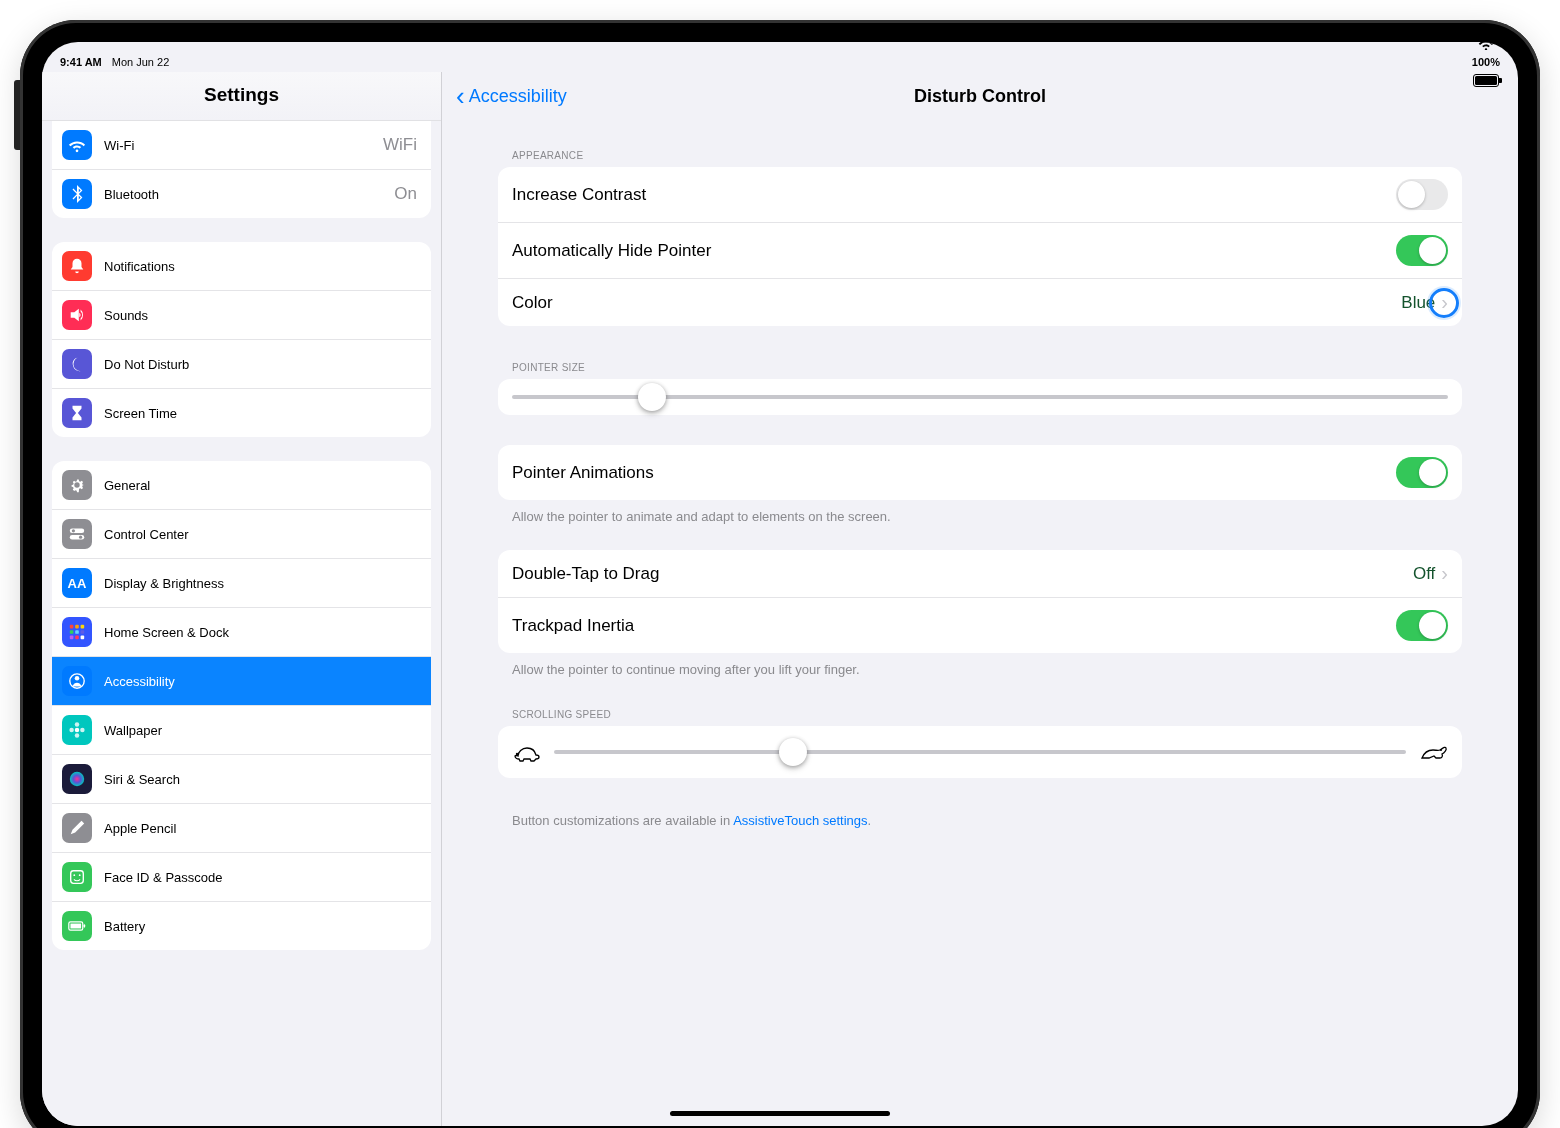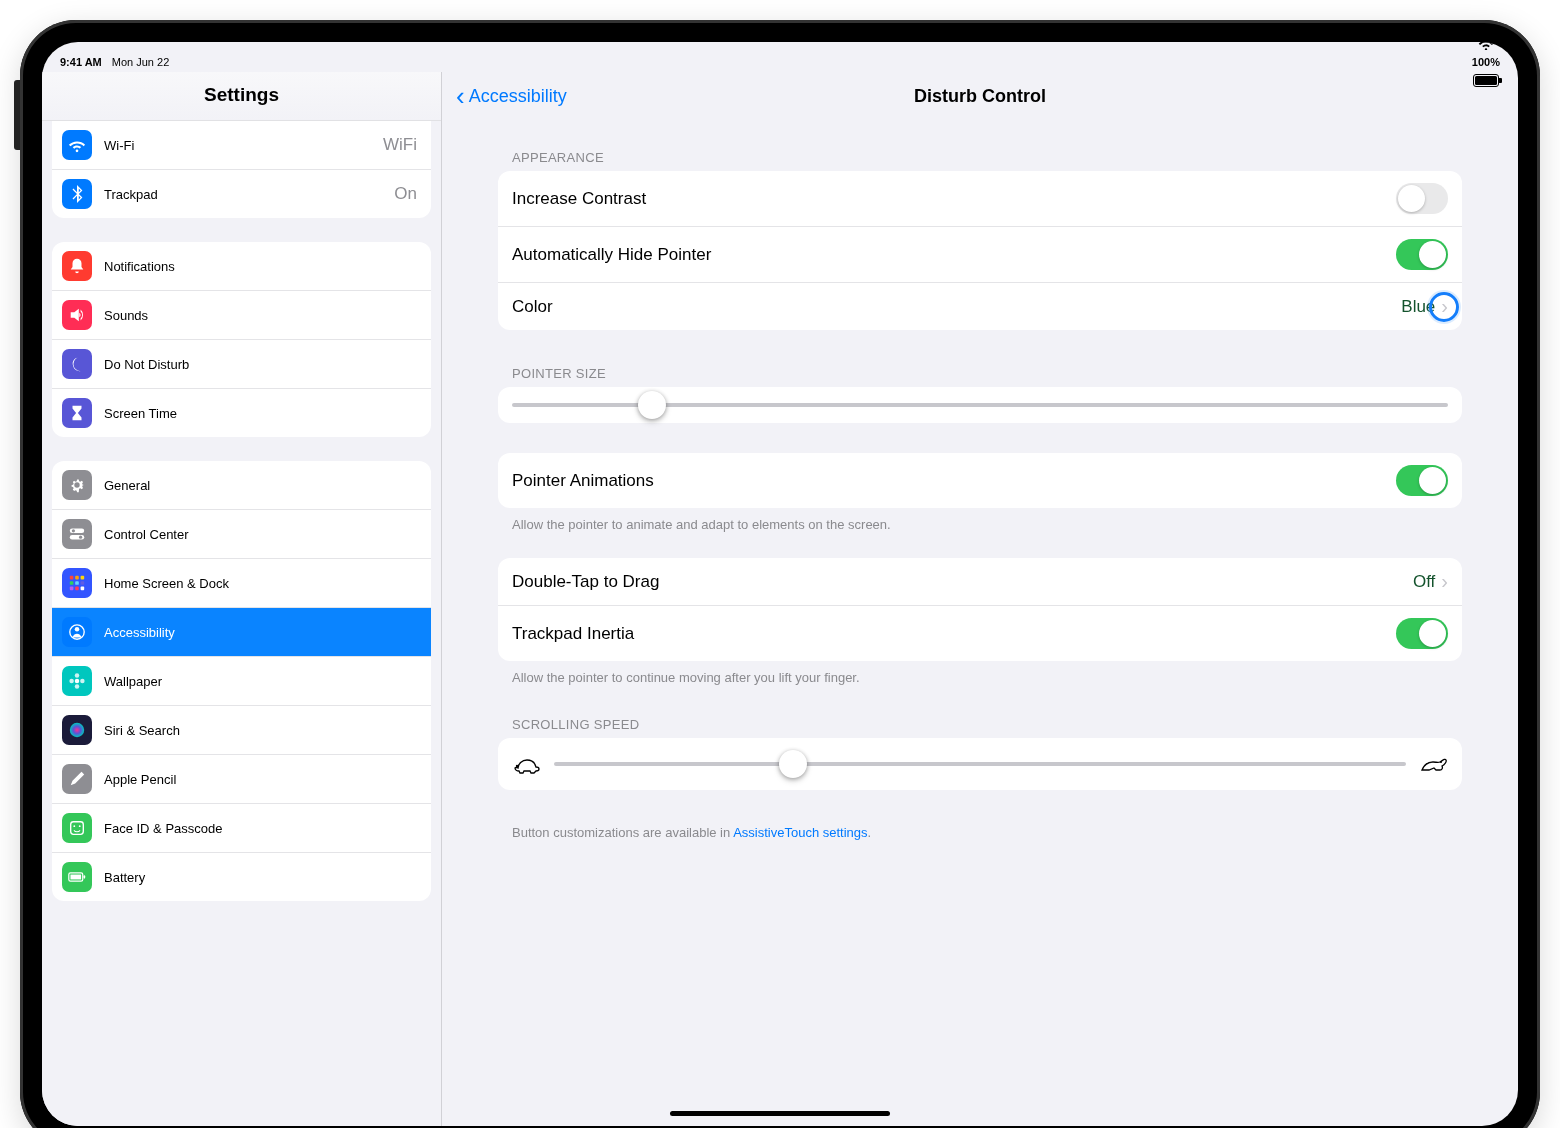--- a/index.html
+++ b/index.html
@@ -59,21 +59,21 @@
 
 .detail { flex:1; display:flex; flex-direction:column; overflow:hidden; }
 .detail-header {
   height:48px; display:flex; align-items:center; position:relative; padding:0 14px;
 }
 .back-btn { display:flex; align-items:center; color:#007aff; font-size:18px; gap:4px; cursor:pointer;}
 .back-chevron { font-size:26px; font-weight:300; line-height:0; }
 .detail-title { position:absolute; left:0; right:0; text-align:center; font-size:18px; font-weight:700; color:#000; pointer-events:none;}
 .detail-scroll { flex:1; overflow-y:auto; padding: 18px 56px 20px; }
 
-.section-label { font-size:13px; color:#8a8a8e; letter-spacing:.3px; padding: 12px 14px 6px; text-transform:uppercase; }
+.section-label { font-size:10px; color:#8a8a8e; letter-spacing:.3px; padding: 12px 14px 6px; text-transform:uppercase; }
 .card { background:#fff; border-radius:12px; overflow:hidden; }
 .drow {
   display:flex; align-items:center; padding:12px 14px; border-bottom:.5px solid #e4e4e7;
   min-height:45px;
 }
 .drow:last-child { border-bottom:none; }
 .drow-label { font-size:17px; color:#000; flex:1; }
 .drow-value { font-size:17px; color:#14532d; margin-right:6px; }
 .chev { color:#c7c7cc; font-size:20px; }
 
@@ -142,21 +142,21 @@
                 </div>
                 <div class="row-label">Wi-Fi</div>
                 <div class="row-value">WiFi</div>
               </div>
               <div class="row">
                 <div class="ico" style="background: rgb(0, 122, 255);">
                   <svg class="svg-ico" viewBox="0 0 12 20">
                     <path d="M6 0v8L2 4 1 5l5 5-5 5 1 1 4-4v8l6-6-4-4 4-4-6-6zm2 4l2 2-2 2V4zm0 8l2 2-2 2v-4z" fill="#fff"></path>
                   </svg>
                 </div>
-                <div class="row-label">Trackpad</div>
+                <div class="row-label">Bluetooth</div>
                 <div class="row-value">On</div>
               </div>
             </div>
           <div class="group" id="g2">
               <div class="row">
                 <div class="ico" style="background: rgb(255, 59, 48);">
                   <svg class="svg-ico" viewBox="0 0 20 20">
                     <path d="M10 2a5 5 0 00-5 5v4l-2 3h14l-2-3V7a5 5 0 00-5-5zm0 16a2 2 0 002-2H8a2 2 0 002 2z" fill="#fff"></path>
                   </svg>
                 </div>
@@ -199,20 +199,26 @@
               <div class="row">
                 <div class="ico" style="background: rgb(142, 142, 147);">
                   <svg class="svg-ico" viewBox="0 0 20 20">
                     <rect x="2" y="4" width="16" height="5" rx="2.5" fill="#fff"></rect>
                     <circle cx="6" cy="6.5" r="1.8" fill="#8e8e93"></circle>
                     <rect x="2" y="11" width="16" height="5" rx="2.5" fill="#fff"></rect>
                     <circle cx="14" cy="13.5" r="1.8" fill="#8e8e93"></circle>
                   </svg>
                 </div>
                 <div class="row-label">Control Center</div>
+              </div>
+              <div class="row">
+                <div class="ico" style="background: rgb(0, 122, 255);">
+                  <span style="color:#fff;font-weight:700;font-size:13px;">AA</span>
+                </div>
+                <div class="row-label">Display &amp; Brightness</div>
               </div>
               <div class="row">
                 <div class="ico" style="background: rgb(51, 85, 255);">
                   <svg class="svg-ico" viewBox="0 0 20 20">
                     <rect x="2" y="2" width="4" height="4" rx="1" fill="#ff453a"></rect>
                     <rect x="8" y="2" width="4" height="4" rx="1" fill="#ff9f0a"></rect>
                     <rect x="14" y="2" width="4" height="4" rx="1" fill="#ffd60a"></rect>
                     <rect x="2" y="8" width="4" height="4" rx="1" fill="#30d158"></rect>
                     <rect x="8" y="8" width="4" height="4" rx="1" fill="#64d2ff"></rect>
                     <rect x="14" y="8" width="4" height="4" rx="1" fill="#5e5ce6"></rect>

